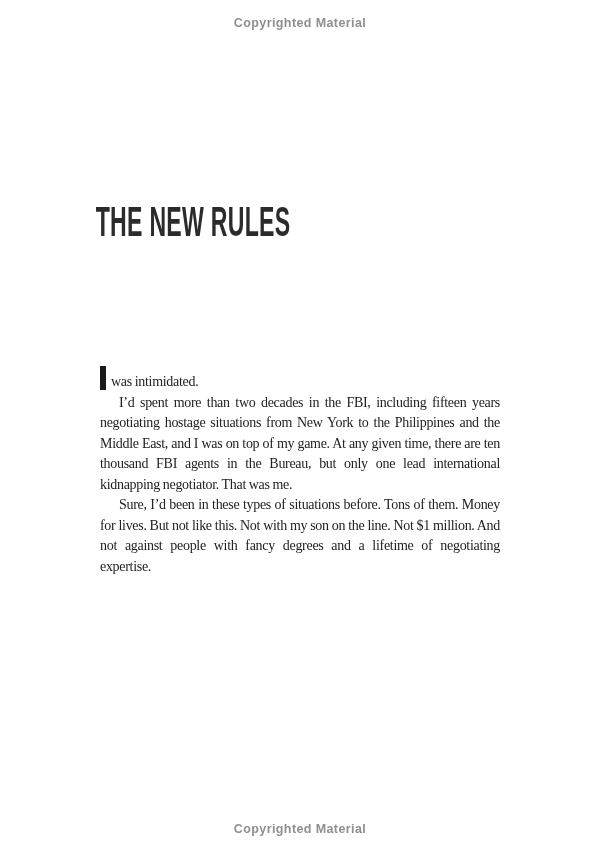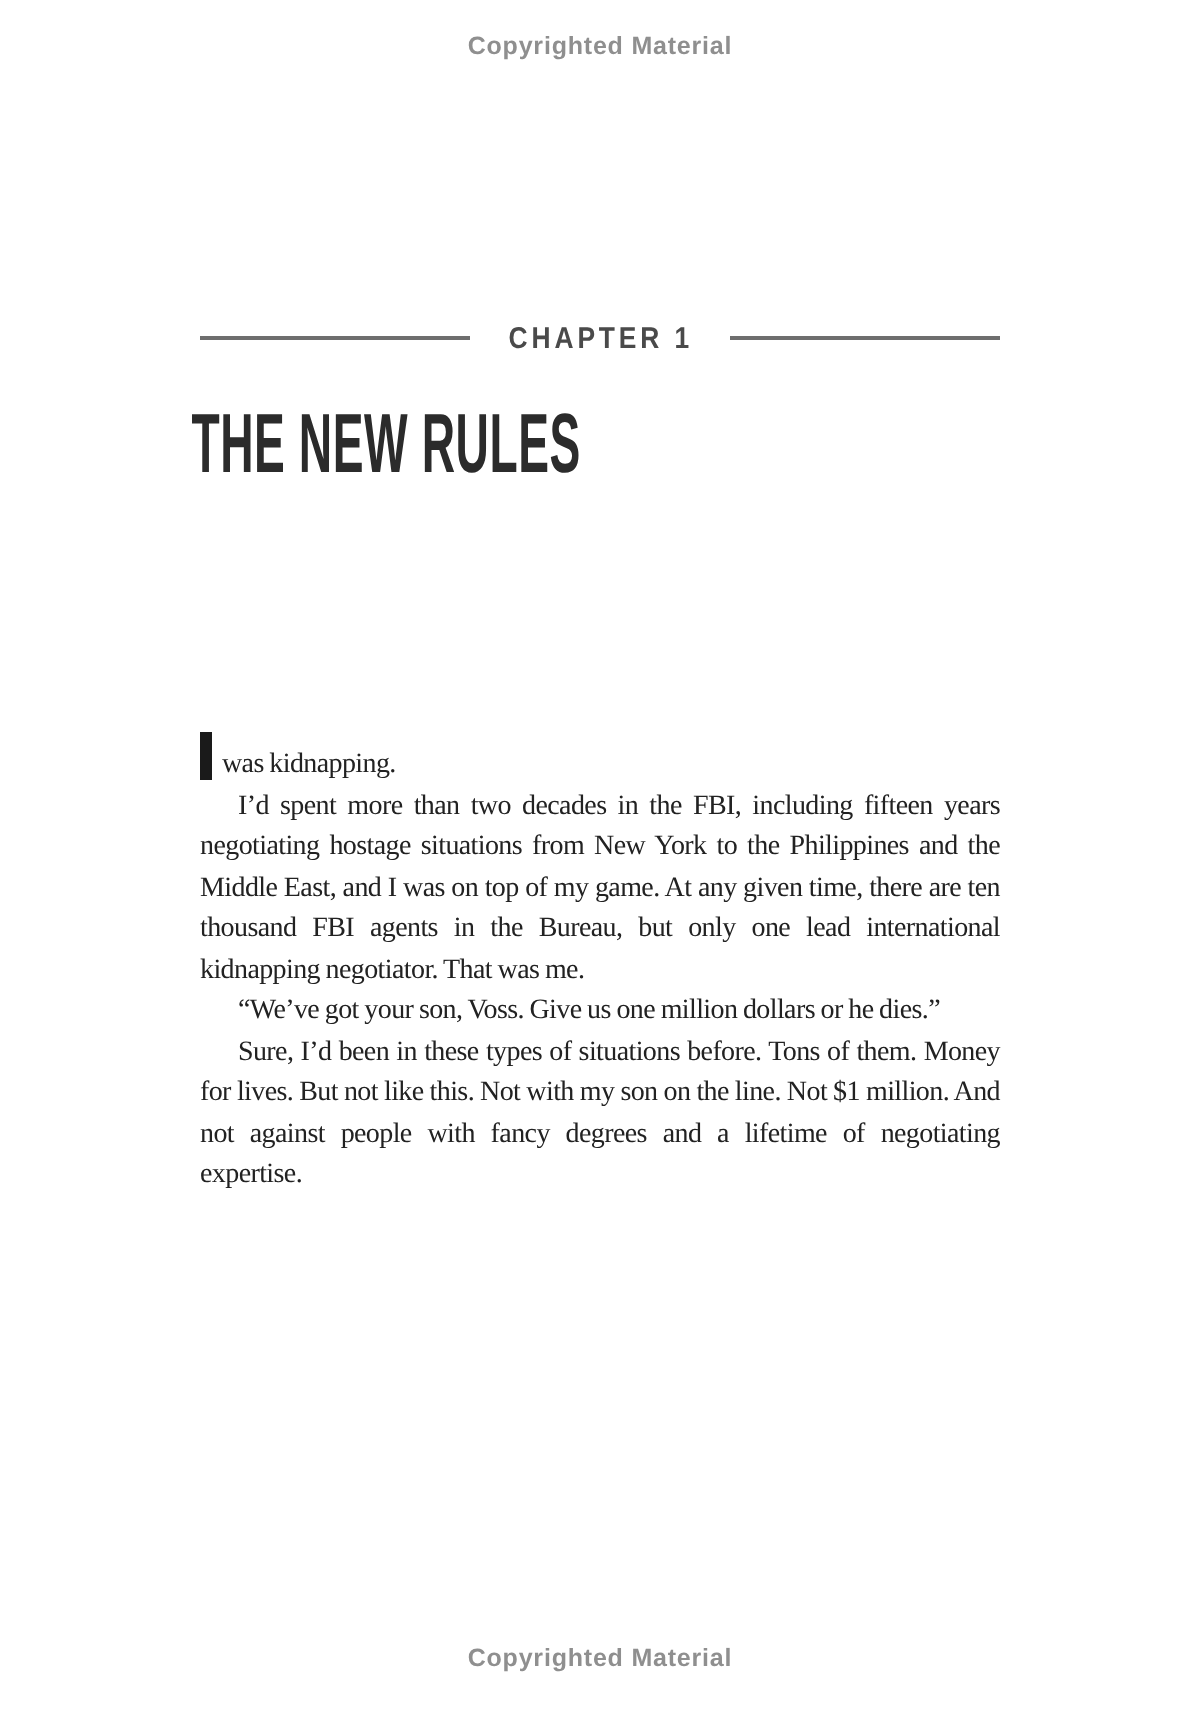--- a/index.html
+++ b/index.html
@@ -112,32 +112,26 @@
     margin-right: 5px;
   }
 </style>
 </head>
 <body>
 
 <div class="page">
 
   <div class="watermark top">Copyrighted Material</div>
 
-  <div class="chapter-row">
-    <span class="rule"></span>
-    <span class="chapter-label">CHAPTER 1</span>
-    <span class="rule"></span>
-  </div>
 
   <h1 class="title">
     <span class="title-inner">THE NEW RULES</span>
   </h1>
 
   <div class="body-text">
-    <p><span class="dropcap">I</span><span>was kidnapping.</span></p>
+    <p><span class="dropcap">I</span><span>was intimidated.</span></p>
     <p class="indent">I’d spent more than two decades in the FBI, including fifteen years negotiating hostage situations from New York to the Philippines and the Middle East, and I was on top of my game. At any given time, there are ten thousand FBI agents in the Bureau, but only one lead international kidnapping negotiator. That was me.</p>
-    <p class="indent">“We’ve got your son, Voss. Give us one million dollars or he dies.”</p>
     <p class="indent">Sure, I’d been in these types of situations before. Tons of them. Money for lives. But not like this. Not with my son on the line. Not $1 million. And not against people with fancy degrees and a lifetime of negotiating expertise.</p>
   </div>
 
   <div class="watermark bottom">Copyrighted Material</div>
 
 </div>
 
 </body></html>

